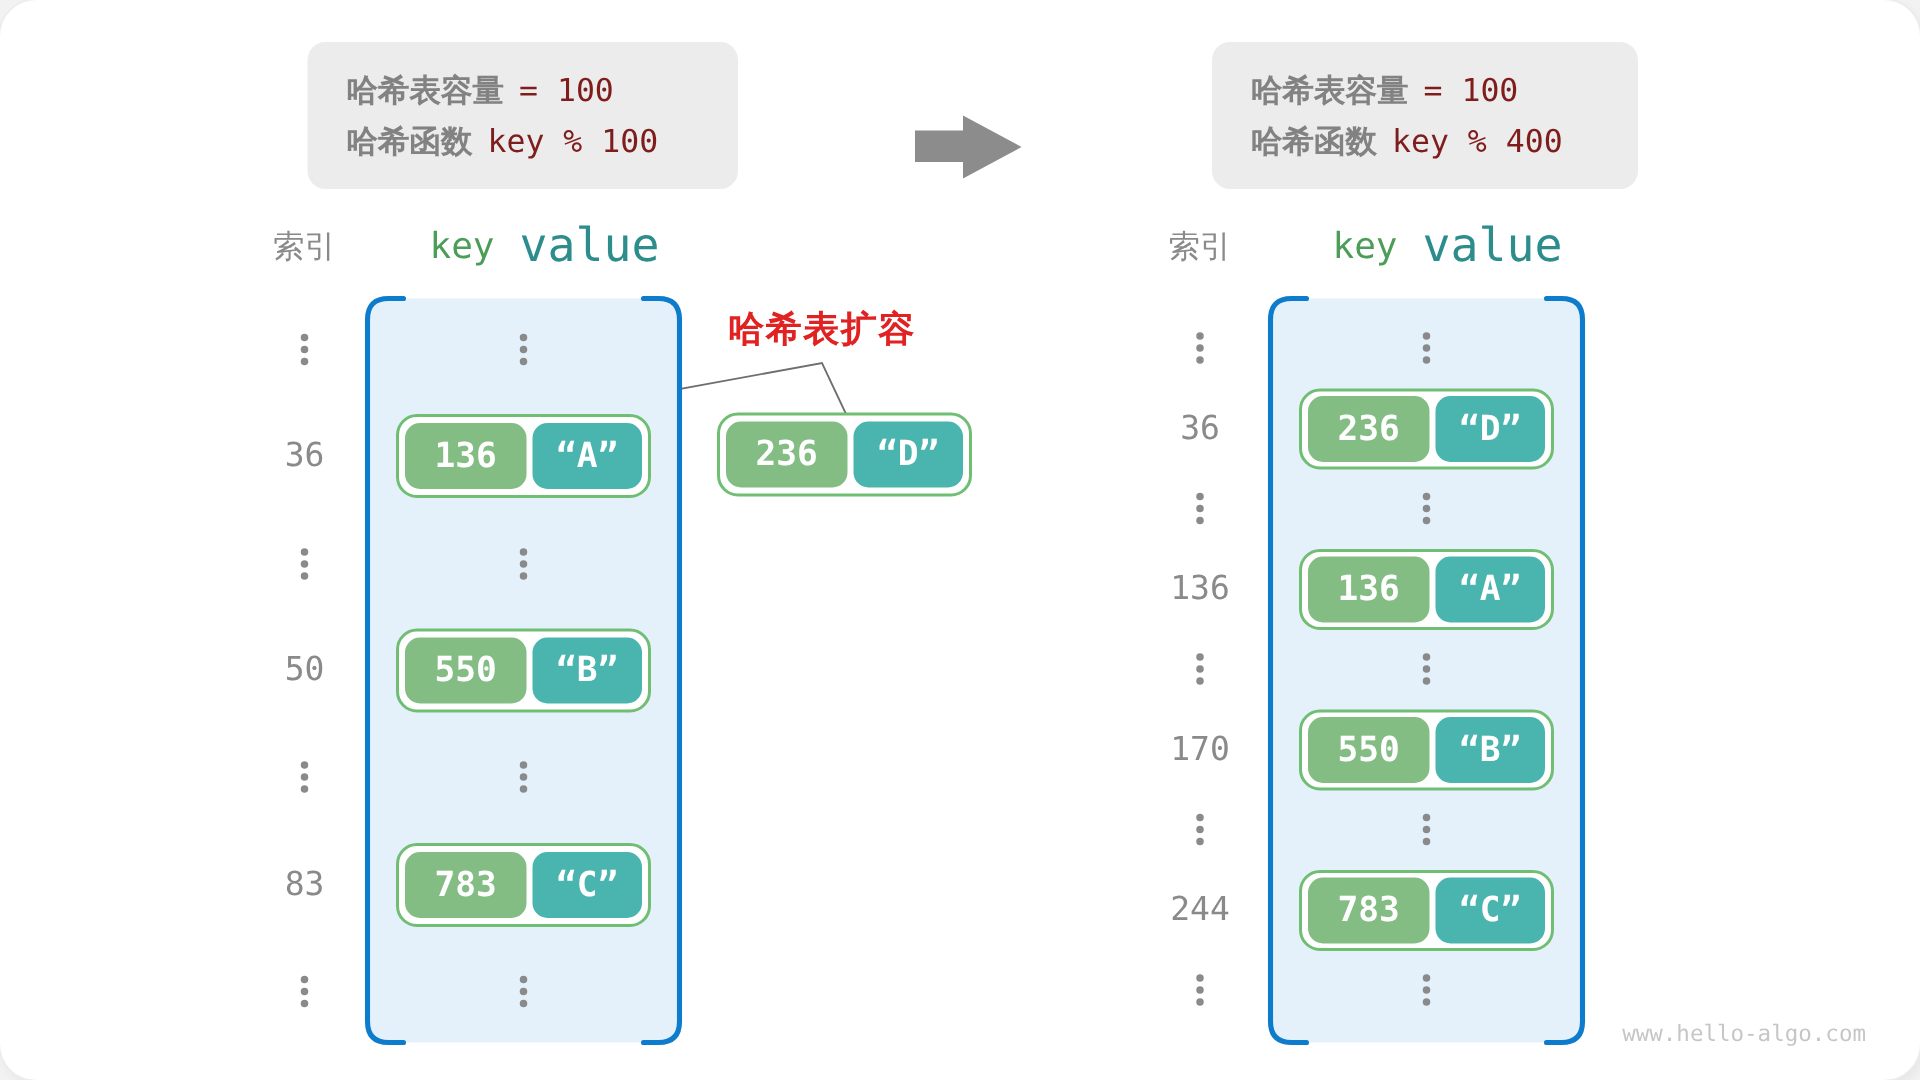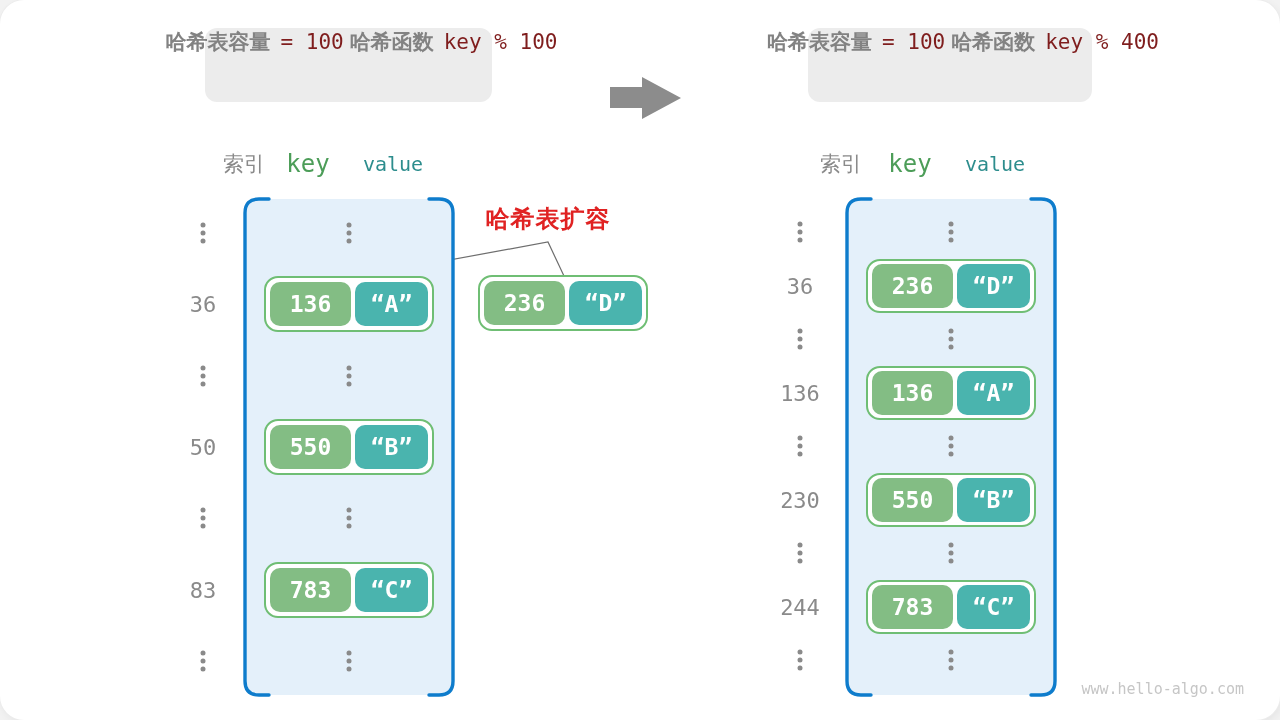--- a/index.html
+++ b/index.html
@@ -6,38 +6,38 @@
   #canvas{
     position:relative;width:1280px;height:720px;background:#ffffff;
     border-radius:24px;box-shadow:0 0 0 1px #ececec, 2px 3px 8px rgba(0,0,0,.06);
     overflow:hidden;
     font-family:"Liberation Sans",sans-serif;
   }
   .cjk{font-family:"Liberation Sans",sans-serif;}
 
   
   .info-box{
-    position:absolute;width:287px;height:74px;background:#ececec;border-radius:12px;
-    display:flex;flex-direction:row;justify-content:center;gap:6px;
+    position:absolute;width:287px;height:98px;background:#ececec;border-radius:12px;
+    display:flex;flex-direction:column;justify-content:center;gap:6px;
     padding-left:26px;box-sizing:border-box;
   }
   .info-line{display:flex;align-items:baseline;gap:10px;white-space:nowrap;}
   .info-label{font-size:21px;font-weight:bold;color:#828282;}
   .info-code{font-size:21px;color:#7f1d1d;font-family:"DejaVu Sans Mono",monospace;}
 
   .title{
     position:absolute;left:640px;top:47px;transform:translate(-50%,-50%);
     font-size:23px;font-weight:bold;color:#141414;white-space:nowrap;letter-spacing:1px;
   }
 
   
   .col-header{position:absolute;transform:translate(-50%,-50%);white-space:nowrap;}
-  .idx-header{font-size:21px;color:#8a8a8a;margin-left:41px;}
+  .idx-header{font-size:21px;color:#8a8a8a;}
   .key-header{font-size:24px;color:#4c9d58;font-family:"DejaVu Sans Mono",monospace;}
-  .value-header{font-size:20px;color:#2d8d8d;font-family:"DejaVu Sans Mono",monospace;}
+  .value-header{font-size:31px;color:#2d8d8d;font-family:"DejaVu Sans Mono",monospace;}
 
   
   .table-bg{position:absolute;background:#e4f0fa;border-radius:13px;}
 
   
   .index-label{
     position:absolute;transform:translate(-50%,-50%);
     font-size:22px;color:#8a8a8a;font-family:"DejaVu Sans Mono",monospace;white-space:nowrap;
   }
   .dots{position:absolute;transform:translate(-50%,-50%);display:flex;flex-direction:column;gap:3px;align-items:center;}
@@ -233,21 +233,21 @@
       <div class="dots" style="left: 800px; top: 446px;">
         <i></i>
         <i></i>
         <i></i>
       </div>
       <div class="dots" style="left: 951px; top: 446px;">
         <i></i>
         <i></i>
         <i></i>
       </div>
-      <div class="index-label" style="left: 800px; top: 499.5px;">230</div>
+      <div class="index-label" style="left: 800px; top: 499.5px;">170</div>
       <div class="pair" style="left: 951px; top: 499.5px; height: 54px;">
         <div class="key-box">
           <span>550</span>
         </div>
         <div class="value-box">
           <span>“B”</span>
         </div>
       </div>
       <div class="dots" style="left: 800px; top: 553px;">
         <i></i>

